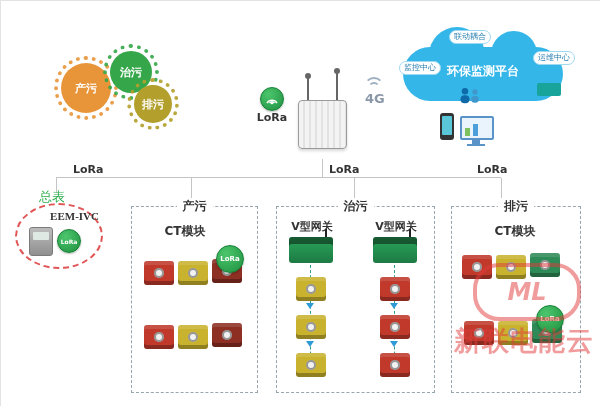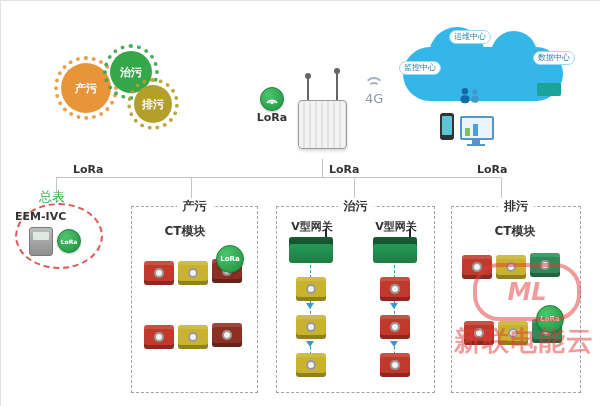--- a/index.html
+++ b/index.html
@@ -31,41 +31,41 @@
   .antenna{position:absolute;width:2px;background:#666;border-radius:1px;}
   .antenna::before{content:"";position:absolute;left:-2px;top:-4px;width:6px;height:6px;border-radius:50%;background:#666;}
   .gw-body{position:absolute;background:repeating-linear-gradient(90deg,#f3f3f3 0 4px,#e2e2e2 4px 6px);
       border:1px solid #9a9a9a;border-radius:4px;box-shadow:0 2px 3px rgba(0,0,0,.15);}
   .gw-label{position:absolute;font-size:12px;font-weight:bold;color:#333;text-align:center;}
 
   
   .g4{position:absolute;width:30px;height:32px;}
   .g4-arc{position:absolute;border:2px solid #9fb0c0;border-bottom-color:transparent;
       border-left-color:transparent;border-right-color:transparent;border-radius:50%;}
-  .g4-text{position:absolute;top:14px;left:4px;font-size:13px;font-weight:normal;color:#8a97a8;}
+  .g4-text{position:absolute;top:14px;left:4px;font-size:13px;font-weight:bold;color:#8a97a8;}
 
   
   .cloud-part{position:absolute;background:#35b6e9;}
   .cloud-title{position:absolute;color:#fff;font-weight:bold;font-size:12px;text-align:center;z-index:2;}
   .cloud-bubble{position:absolute;background:#fff;border:1px solid #9fd8f2;color:#2b7fb0;
       font-size:8px;line-height:12px;padding:0 4px;border-radius:8px;z-index:3;white-space:nowrap;}
   .teal-box{position:absolute;background:#18a39b;border-radius:2px;z-index:3;}
 
   
   .phone{position:absolute;width:14px;height:27px;background:#333;border-radius:3px;z-index:2;}
   .phone::after{content:"";position:absolute;inset:3px 2px 5px 2px;background:#59c7d8;border-radius:1px;}
   .monitor{position:absolute;background:#eaf4fc;border:2px solid #5a93c8;border-radius:2px;z-index:2;}
   .monitor::after{content:"";position:absolute;left:3px;bottom:2px;width:5px;height:8px;background:#7fc15e;}
   .monitor::before{content:"";position:absolute;left:11px;bottom:2px;width:5px;height:12px;background:#4c9fd8;}
   .monitor-stand{position:absolute;background:#5a93c8;}
 
   
   .meter-ellipse{position:absolute;border:2px dashed #e05555;border-radius:50%;}
   .meter-title{position:absolute;color:#2fae4e;font-size:13px;font-weight:normal;}
-  .meter-model{position:absolute;font-size:11px;font-weight:bold;color:#333;text-align:left;}
+  .meter-model{position:absolute;font-size:11px;font-weight:bold;color:#333;text-align:right;font-family:Liberation Serif, serif;}
   .meter-icon{position:absolute;background:linear-gradient(#bdbdbd,#8f8f8f);border-radius:3px;border:1px solid #7a7a7a;}
   .meter-icon::after{content:"";position:absolute;left:3px;top:4px;right:3px;height:8px;background:#dfe9e4;border-radius:1px;}
 
   
   .sec-box{position:absolute;border:1px dashed #97a5ae;background:transparent;}
   .sec-title{position:absolute;top:-9px;left:50%;transform:translateX(-50%);background:#fff;
       padding:0 6px;font-size:12px;font-weight:bold;color:#333;white-space:nowrap;}
   .sec-sub{position:absolute;font-size:12px;font-weight:bold;color:#333;text-align:center;}
   .sec-sub.small{font-size:11px;}
 
@@ -122,23 +122,24 @@
 
   <div class="g4" style="left:360px;top:76px;">
     <span class="g4-arc" style="left:3px;top:0;width:16px;height:16px;"></span>
     <span class="g4-arc" style="left:7px;top:5px;width:8px;height:8px;"></span>
     <span class="g4-text">4G</span>
   </div>
 
   <div class="cloud-part" style="left:402px;top:46px;width:160px;height:54px;border-radius:28px;"></div>
   <div class="cloud-part" style="left:428px;top:26px;width:56px;height:56px;border-radius:50%;"></div>
   <div class="cloud-part" style="left:490px;top:30px;width:46px;height:46px;border-radius:50%;"></div>
-  <div class="cloud-bubble" style="left:448px;top:29px;">运维中心</div>
+  <div class="cloud-title" style="left:412px;top:62px;width:140px;">环保监测平台</div>
+  <div class="cloud-bubble" style="left:448px;top:29px;">联动耦合</div>
   <div class="cloud-bubble" style="left:398px;top:60px;">监控中心</div>
-  <div class="cloud-bubble" style="left:532px;top:50px;">数据中心</div>
+  <div class="cloud-bubble" style="left:532px;top:50px;">运维中心</div>
   <div style="position:absolute;left:455px;top:86px;z-index:3;">
     <svg width="28" height="17" viewBox="0 0 28 17">
       <circle cx="9" cy="4.2" r="3.2" fill="#0e6aa8"></circle>
       <rect x="4.5" y="8.2" width="9" height="8" rx="4" fill="#0e6aa8"></rect>
       <circle cx="19" cy="5" r="2.7" fill="#3f97cc"></circle>
       <rect x="15.2" y="8.8" width="7.6" height="7" rx="3.5" fill="#3f97cc"></rect>
     </svg>
   </div>
   <div class="teal-box" style="left:536px;top:82px;width:24px;height:13px;"></div>
 

